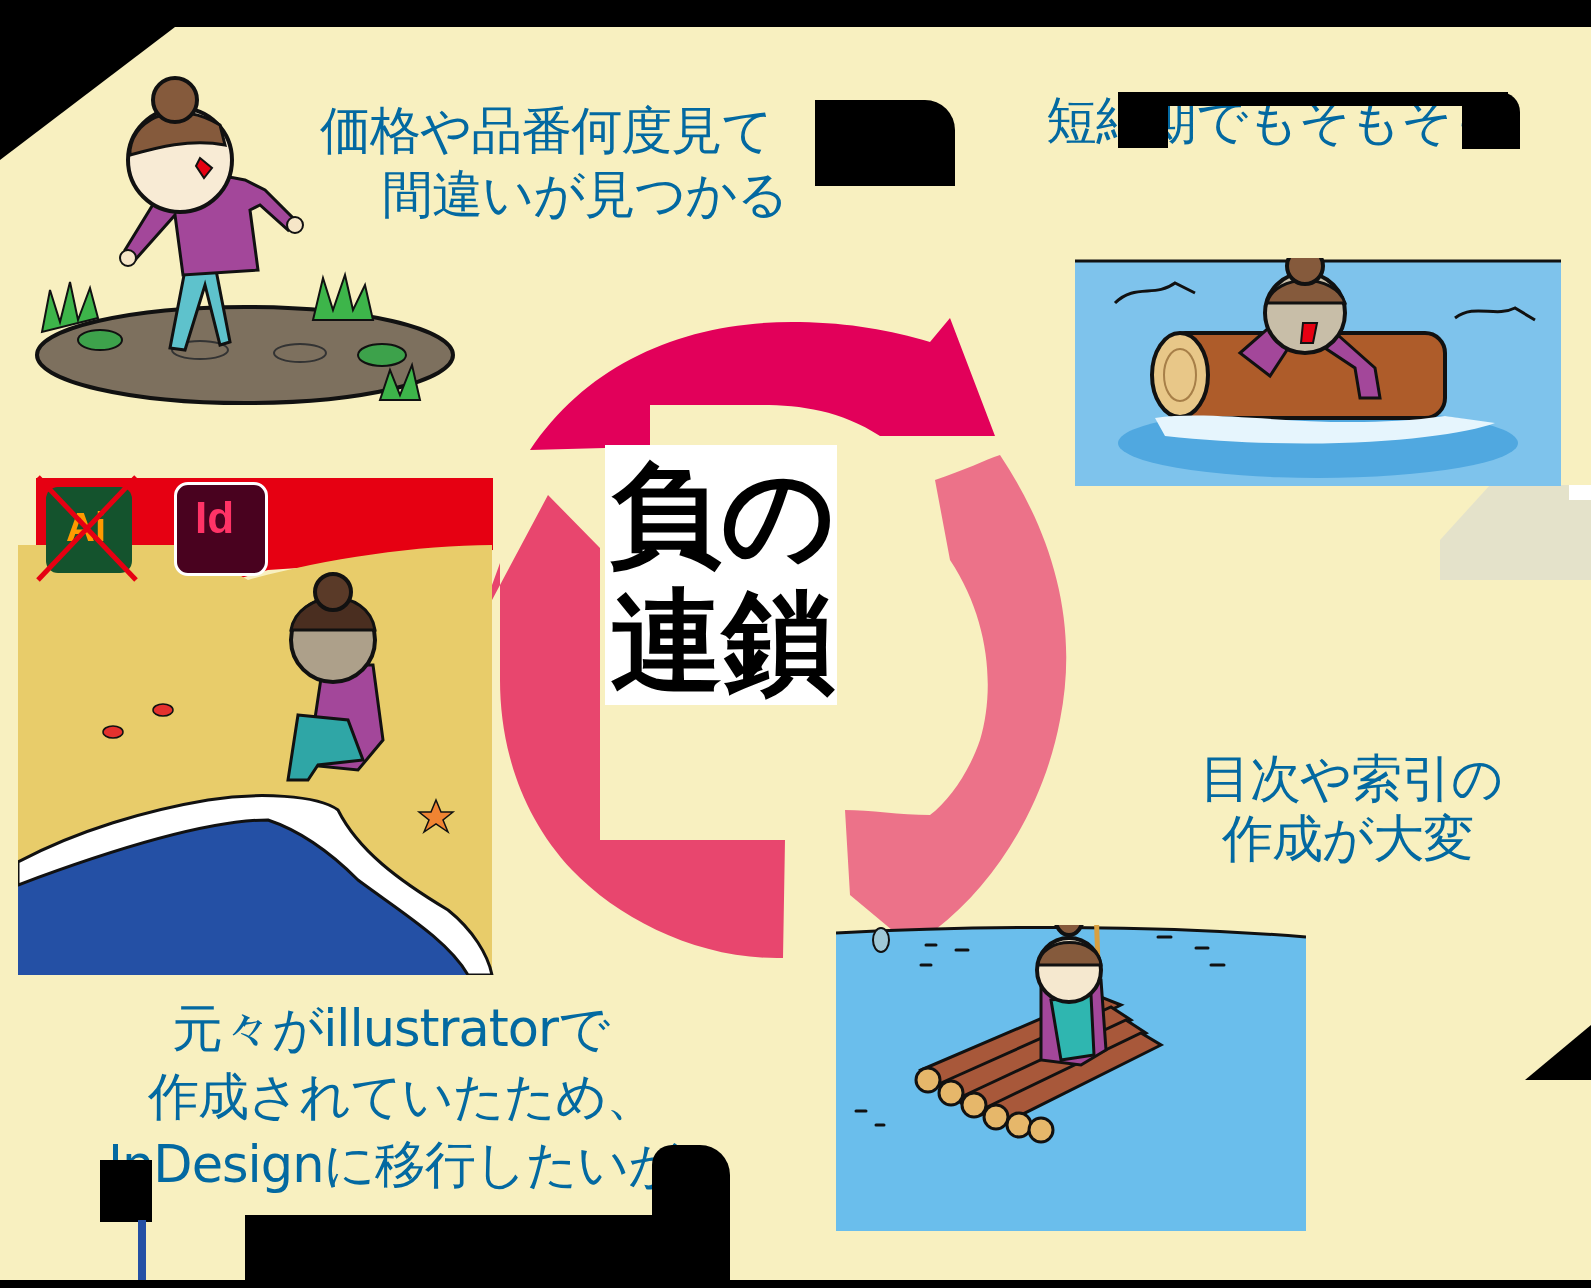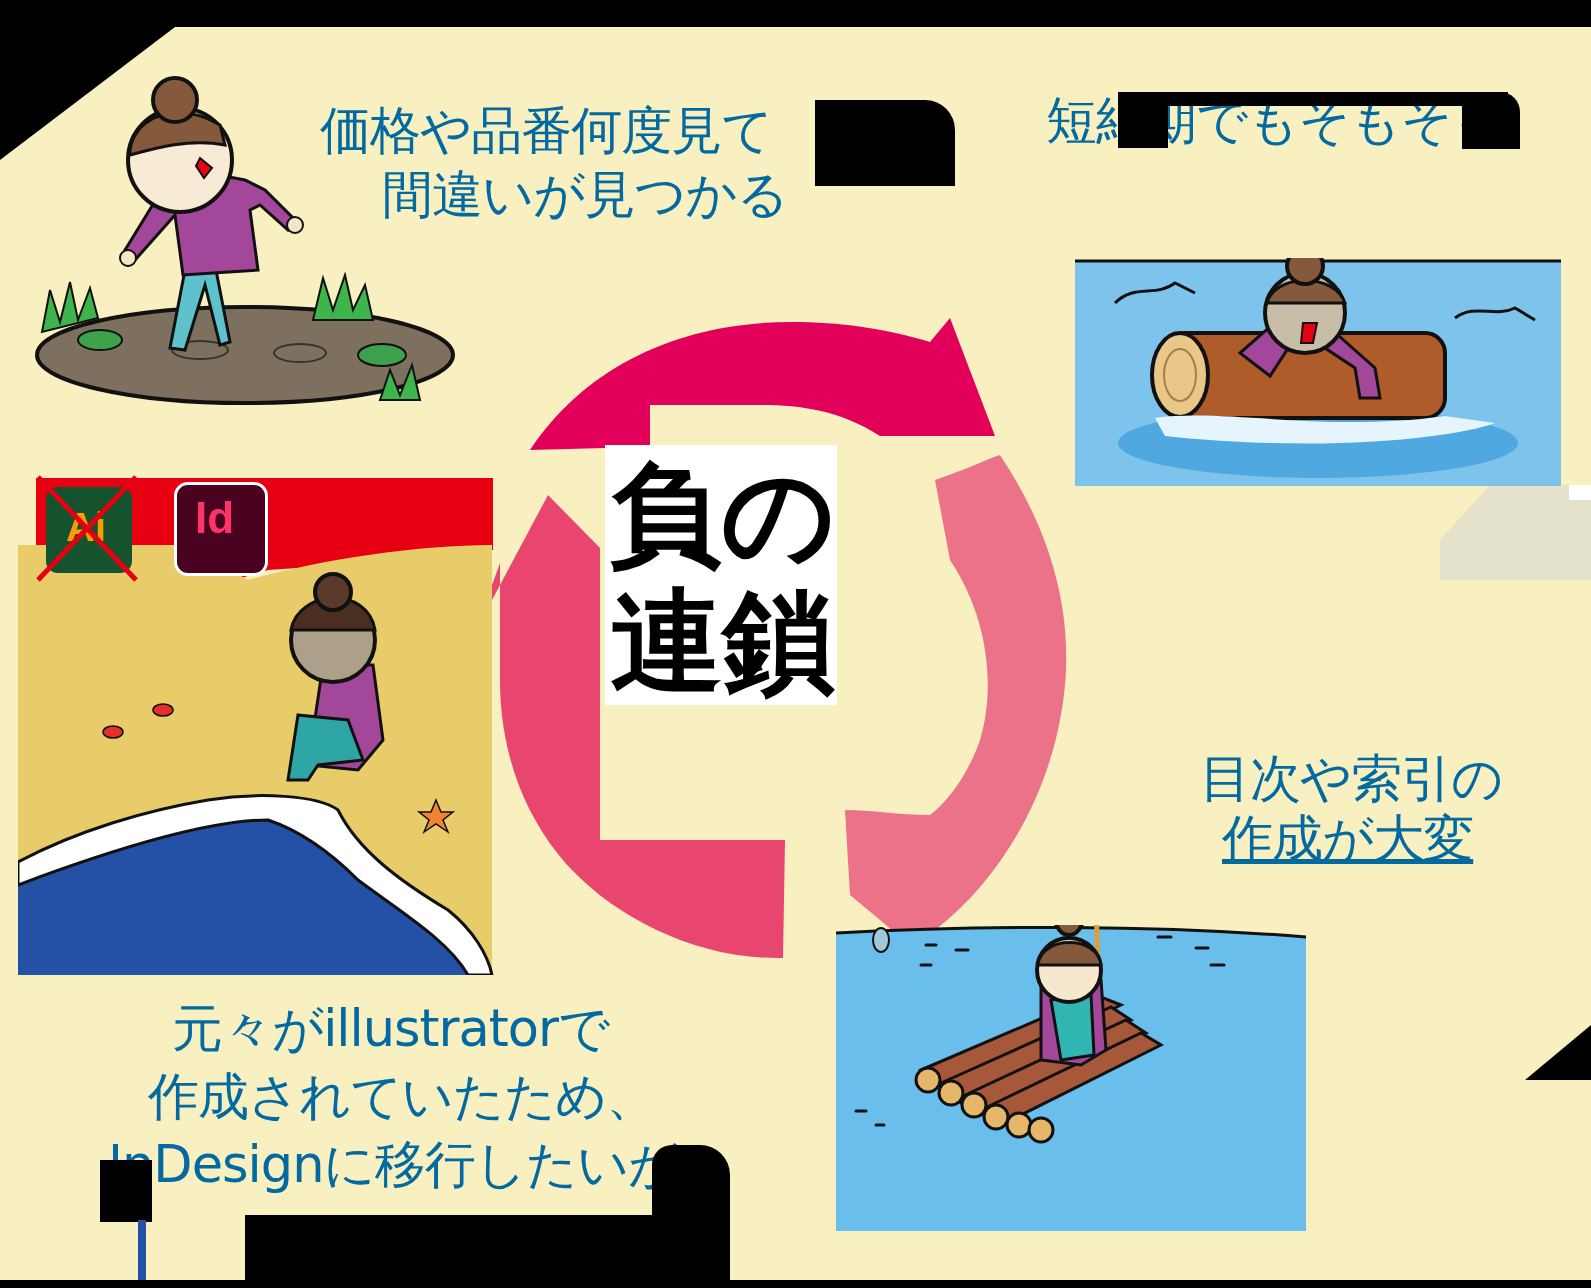--- a/index.html
+++ b/index.html
@@ -131,21 +131,21 @@
   <div class="caption" style="left:172px;top:1000px;font-size:51px;">元々がillustratorで</div>
   <div class="caption" style="left:148px;top:1068px;font-size:51px;text-align:center;">作成されていたため、</div>
   <div class="caption" style="left:108px;top:1136px;font-size:51px;">InDesignに移行したいが</div>
 
   <div class="blot" style="left:100px;top:1160px;width:52px;height:62px;"></div>
   <div class="blot" style="left:652px;top:1145px;width:78px;height:70px;border-radius:20px 30px 0 0;"></div>
   <div class="blot" style="left:245px;top:1215px;width:485px;height:65px;"></div>
   <div class="abs" style="left:138px;top:1220px;width:8px;height:60px;background:#2450A5;"></div>
 
   <div class="caption" style="left:1200px;top:740px;font-size:51px;margin-top:10px;">目次や索引の</div>
-  <div class="caption" style="left:1222px;top:810px;font-size:51px;text-decoration:underline;">作成が大変</div>
+  <div class="caption" style="left:1222px;top:810px;font-size:51px;">作成が大変</div>
 
   <svg class="abs" style="left:836px;top:925px" width="470" height="306">
     <path d="M0,8 C150,0 320,0 470,12 L470,306 L0,306 Z" fill="#6ABEEC"></path>
     <path d="M0,8 C150,0 320,0 470,12" fill="none" stroke="#111" stroke-width="3"></path>
 
     <g stroke="#111" stroke-width="3" stroke-linecap="round">
       <line x1="90" y1="20" x2="100" y2="20"></line>
         <line x1="120" y1="25" x2="132" y2="25"></line>
       <line x1="85" y1="40" x2="95" y2="40"></line>
         <line x1="322" y1="12" x2="335" y2="12"></line>

